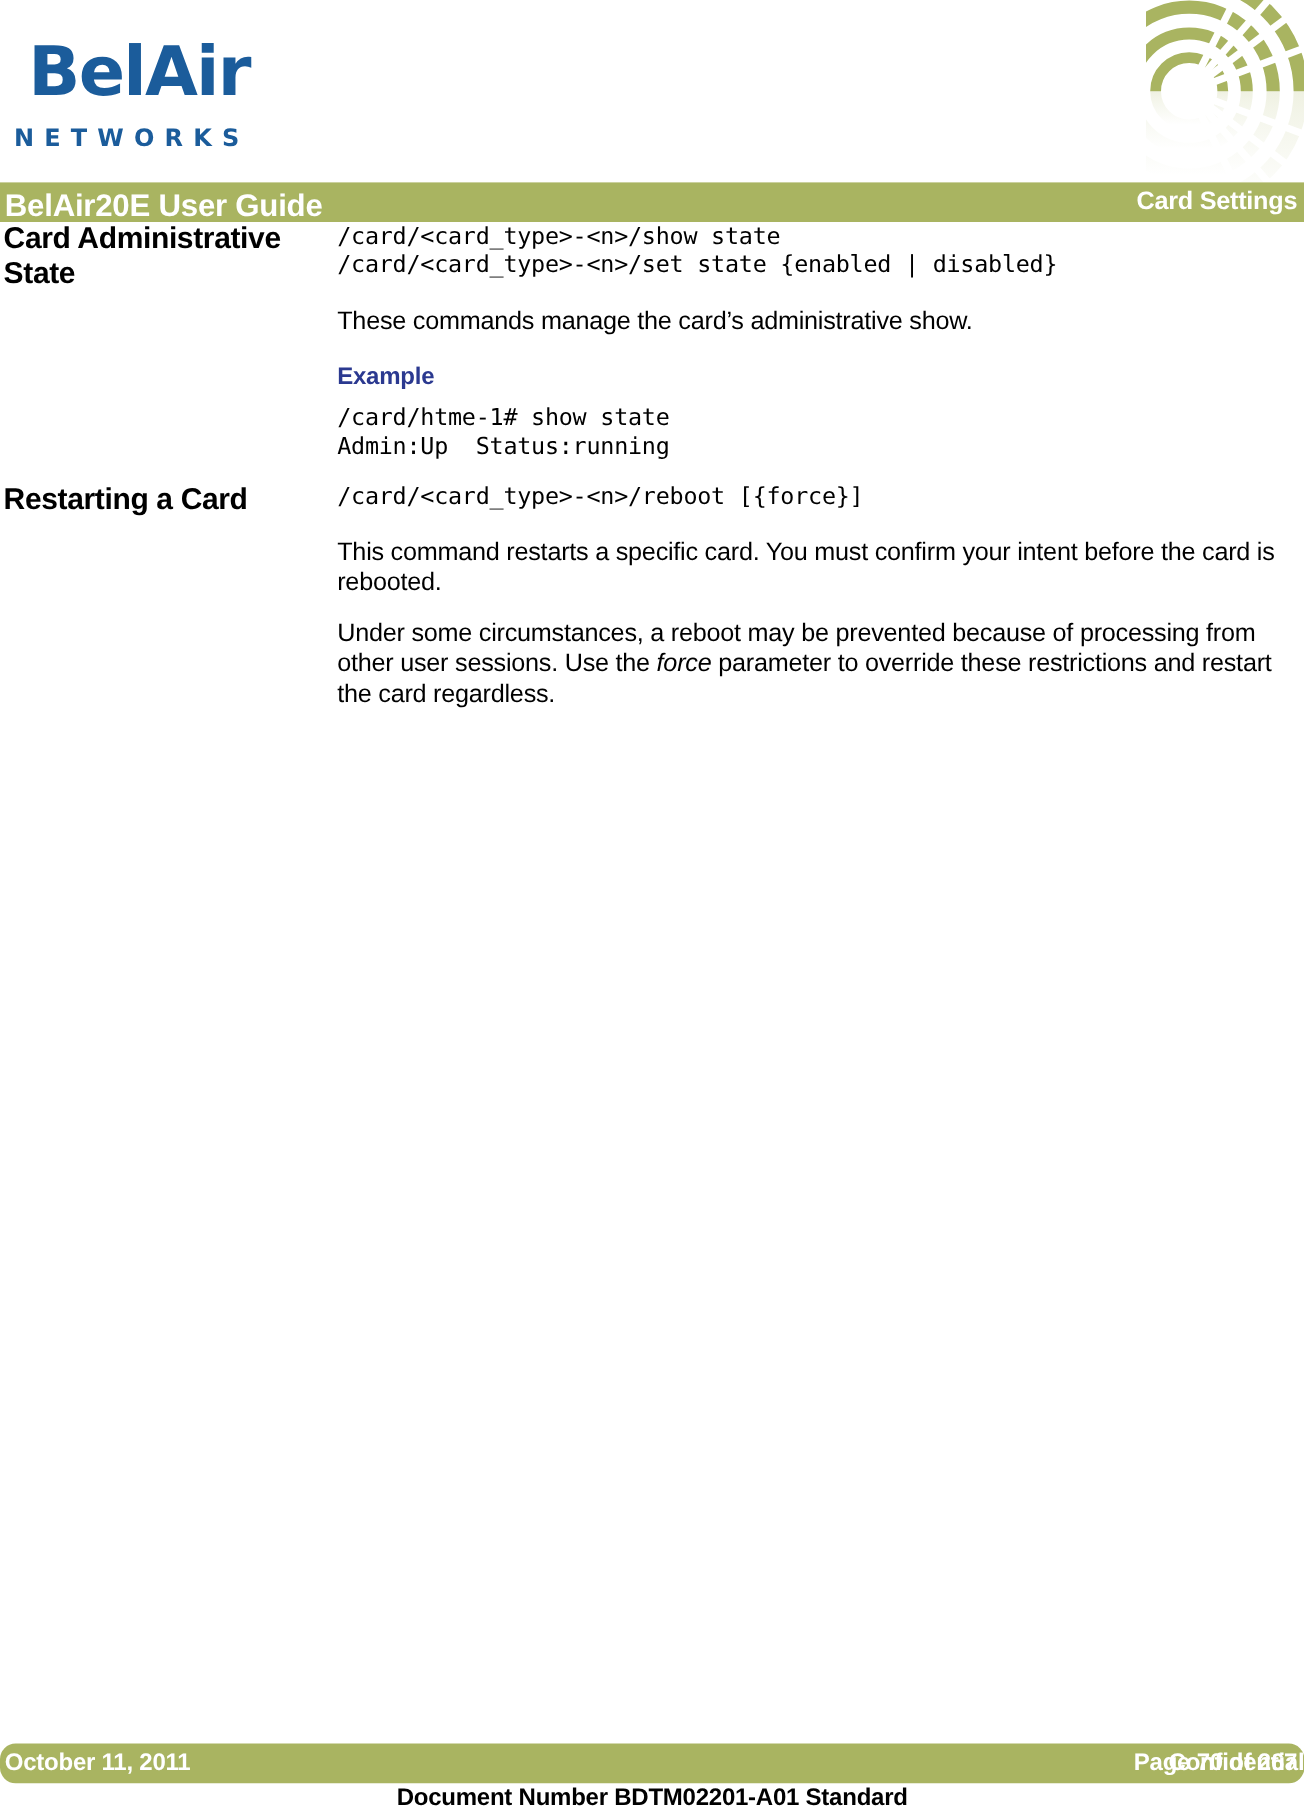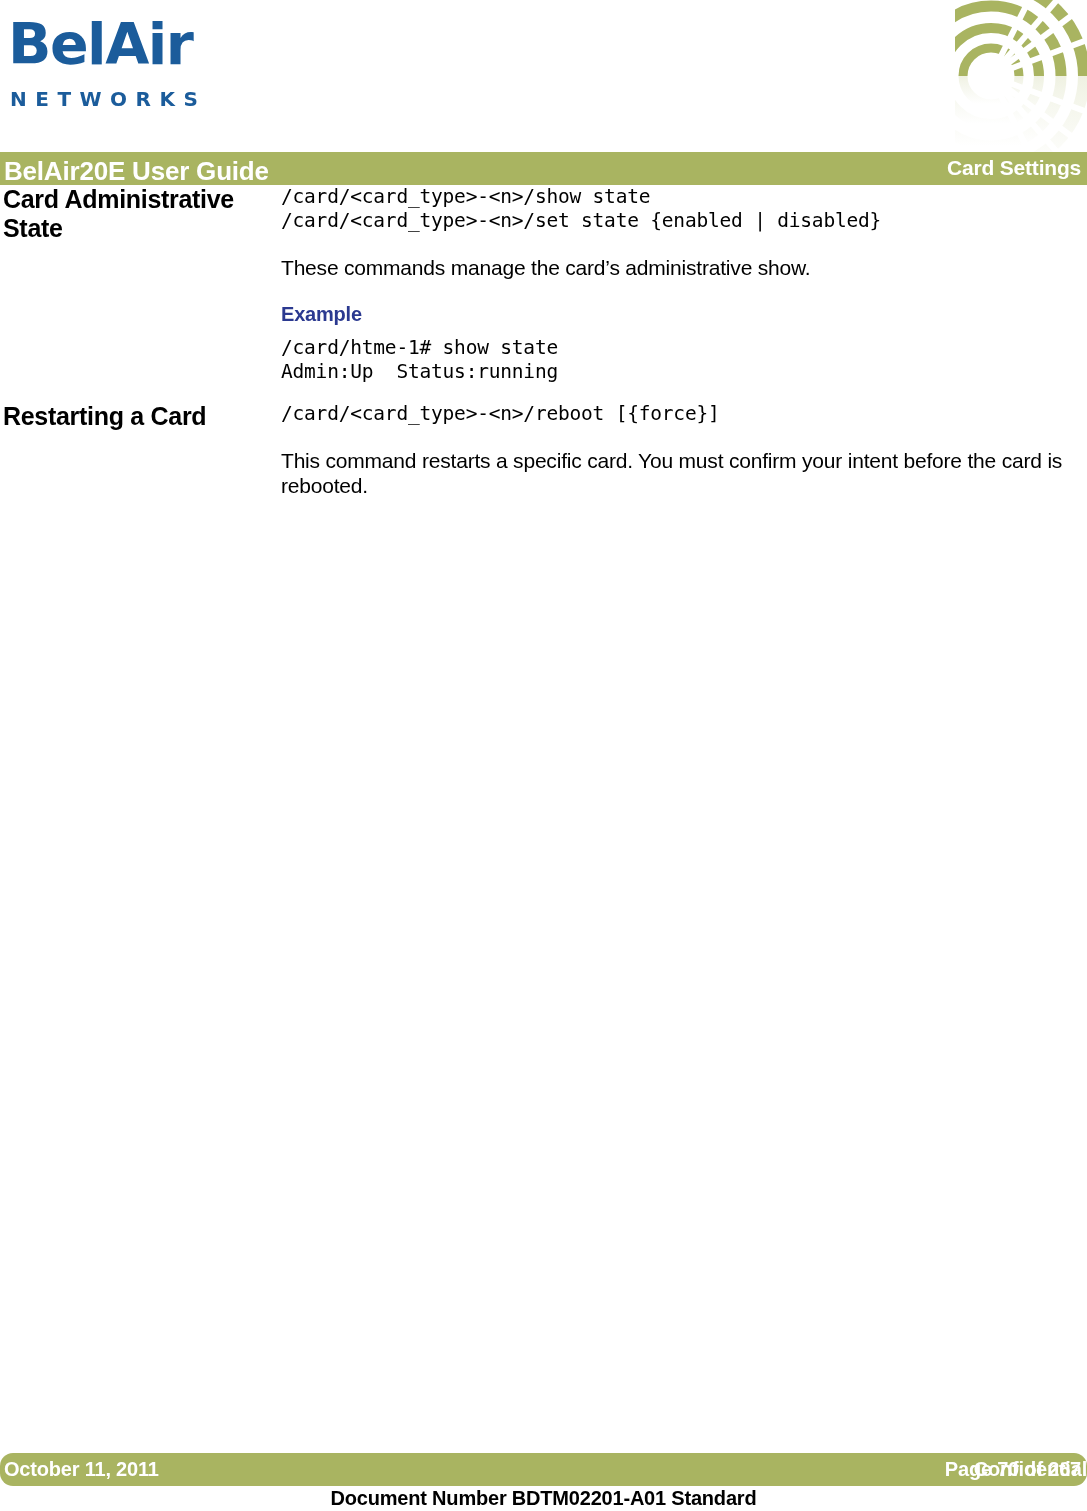--- a/index.html
+++ b/index.html
@@ -19,23 +19,24 @@
   #masthead {
     position: absolute;
     left: 0; top: 0;
     width: 1087px;
     height: 152px;
   }
 
   #logo {
     position: absolute;
     left: 8px;
-    top: 14px;
+    top: 30px;
     width: 200px;
     height: 92px;
+    text-align: right;
   }
   #logo .wordmark {
     font-family: "DejaVu Sans", sans-serif;
     font-weight: bold;
     font-size: 57px;
     line-height: 60px;
     letter-spacing: -1.5px;
     color: #1b5c9b;
     display: block;
   }
@@ -280,20 +281,21 @@
 
   <div class="sp-18"></div>
 
   <div class="section">
     <div class="sec-heading">Restarting a Card</div>
     <div class="sec-body">
       <div class="code">/card/&lt;card_type&gt;-&lt;n&gt;/reboot [{force}]</div>
       <div class="sp-22"></div>
       <p class="para">This command restarts a specific card. You must confirm your intent before the card is rebooted.</p>
       <div class="sp-16"></div>
+      <p class="para"><span>Under some circumstances, a reboot may be prevented because of processing from other user sessions. Use the </span><em class="force">force</em><span> parameter to override these restrictions and restart the card regardless.</span></p>
     </div>
   </div>
 
 </div>
 
 <div id="footer-band">
   <span class="left">October 11, 2011</span>
   <span class="center">Confidential</span>
   <span class="right">Page 70 of 267</span>
 </div>

